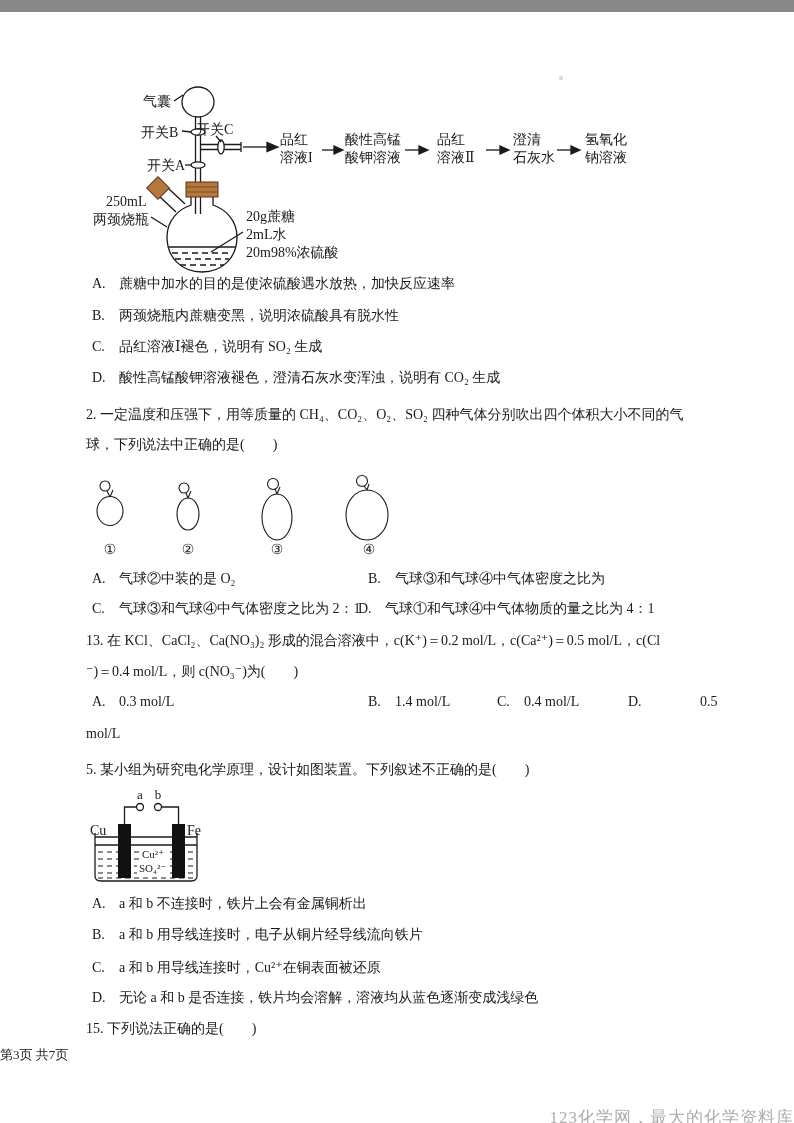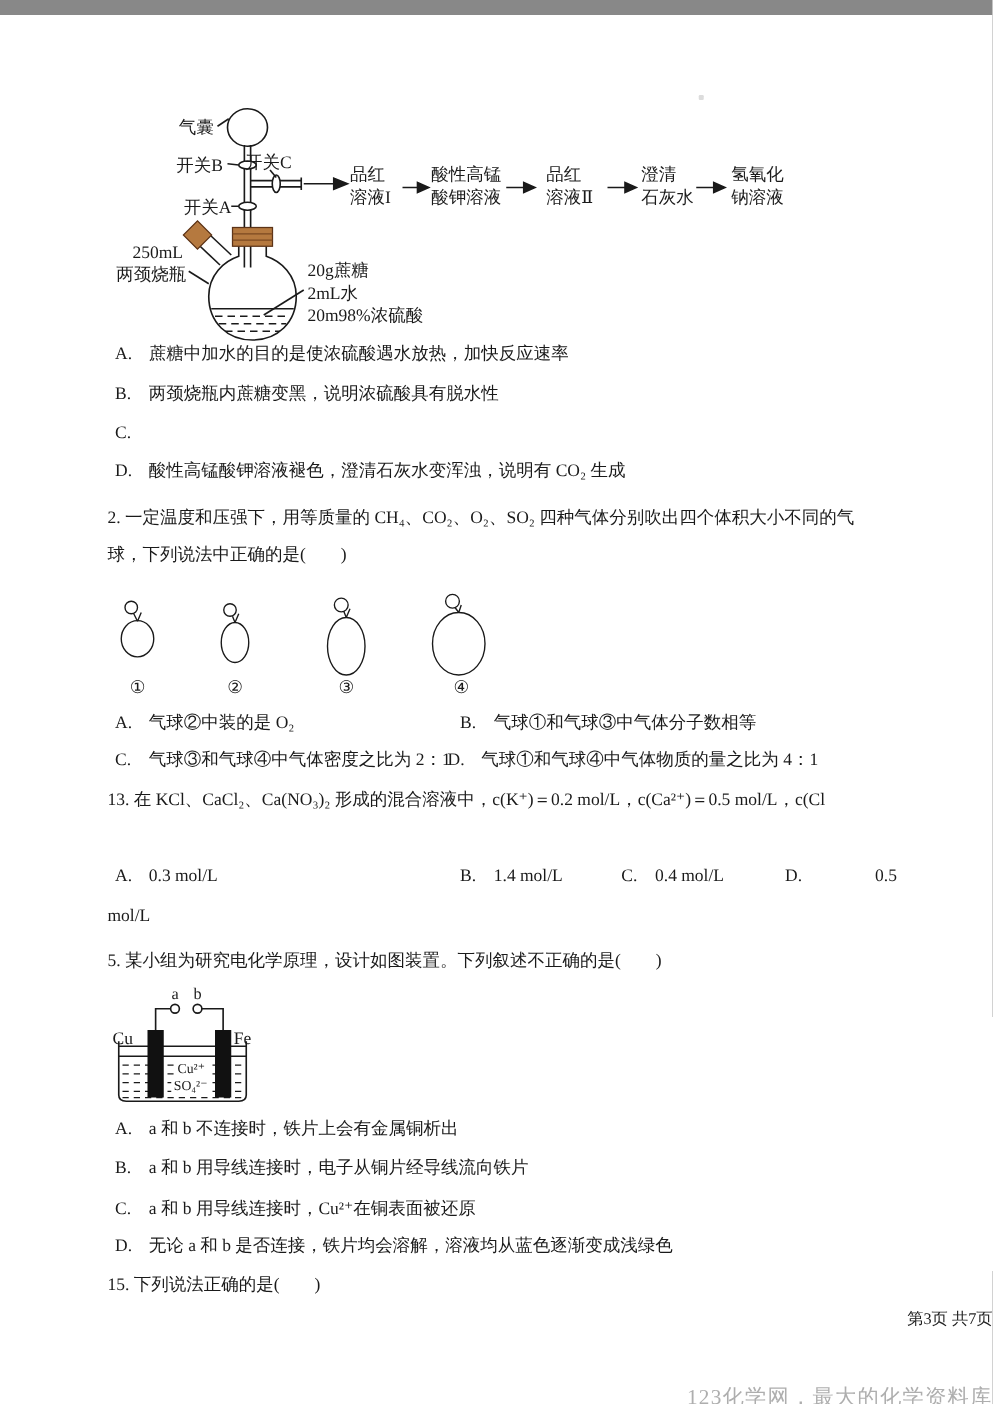--- a/index.html
+++ b/index.html
@@ -1,21 +1,21 @@
 <!DOCTYPE html>
 <html><head>
 <meta charset="utf-8">
 <style>
   html,body{margin:0;padding:0;}
   body{font-family:"Liberation Serif","DejaVu Serif",serif;color:#1a1a1a;background:#888;}
   .page{position:relative;width:794px;height:1123px;background:#ffffff;overflow:hidden;margin:12px auto;}
   .line{position:absolute;white-space:nowrap;font-size:14px;line-height:18px;}
   .opt{position:absolute;display:flex;white-space:nowrap;font-size:14px;line-height:18px;}
   .opt .letter{flex:none;width:27px;}
-  .footer{position:absolute;left:0;width:100%;text-align:right;font-size:13px;color:#222;}
+  .footer{position:absolute;left:0;width:100%;text-align:left;font-size:13px;color:#222;}
   .watermark{position:absolute;right:0;top:1094px;font-size:17px;color:#aeaeae;letter-spacing:1px;}
   .dot{position:absolute;left:559px;top:64px;width:4px;height:4px;background:#dcdcdc;border-radius:1px;}
   svg{position:absolute;overflow:visible;}
   svg text{font-family:"Liberation Serif","DejaVu Serif",serif;fill:#1a1a1a;}
 </style>
 </head>
 <body>
 
 <div class="page">
 
@@ -88,20 +88,21 @@
   <div class="opt" style="left:92px;top:263px">
     <span class="letter">A.</span>
     <span>蔗糖中加水的目的是使浓硫酸遇水放热，加快反应速率</span>
   </div>
   <div class="opt" style="left:92px;top:295px">
     <span class="letter">B.</span>
     <span>两颈烧瓶内蔗糖变黑，说明浓硫酸具有脱水性</span>
   </div>
   <div class="opt" style="left:92px;top:326px">
     <span class="letter">C.</span>
+    <span>品红溶液Ⅰ褪色，说明有 SO₂ 生成</span>
   </div>
   <div class="opt" style="left:92px;top:357px">
     <span class="letter">D.</span>
     <span>酸性高锰酸钾溶液褪色，澄清石灰水变浑浊，说明有 CO₂ 生成</span>
   </div>
 
   <div class="line" style="left:86px;top:394px">2. 一定温度和压强下，用等质量的 CH₄、CO₂、O₂、SO₂ 四种气体分别吹出四个体积大小不同的气</div>
   <div class="line" style="left:86px;top:424px">球，下列说法中正确的是(　　)</div>
 
   <svg style="left:88px;top:458px" width="310" height="92" viewBox="0 0 310 92">
@@ -126,32 +127,33 @@
       <text x="281" y="84">④</text>
     </g>
   </svg>
 
   <div class="opt" style="left:92px;top:558px">
     <span class="letter">A.</span>
     <span>气球②中装的是 O₂</span>
   </div>
   <div class="opt" style="left:368px;top:558px">
     <span class="letter">B.</span>
-    <span>气球①和气球③中气体分子数相等</span>
+    <span>气球③和气球④中气体密度之比为</span>
   </div>
   <div class="opt" style="left:92px;top:588px">
     <span class="letter">C.</span>
     <span>气球③和气球④中气体密度之比为 2：1</span>
   </div>
   <div class="opt" style="left:358px;top:588px">
     <span class="letter">D.</span>
     <span>气球①和气球④中气体物质的量之比为 4：1</span>
   </div>
 
   <div class="line" style="left:86px;top:620px">13. 在 KCl、CaCl₂、Ca(NO₃)₂ 形成的混合溶液中，c(K⁺)＝0.2 mol/L，c(Ca²⁺)＝0.5 mol/L，c(Cl</div>
+  <div class="line" style="left:86px;top:651px">⁻)＝0.4 mol/L，则 c(NO₃⁻)为(　　)</div>
 
   <div class="opt" style="left:92px;top:681px">
     <span class="letter">A.</span>
     <span>0.3 mol/L</span>
   </div>
   <div class="opt" style="left:368px;top:681px">
     <span class="letter">B.</span>
     <span>1.4 mol/L</span>
   </div>
   <div class="opt" style="left:497px;top:681px">

